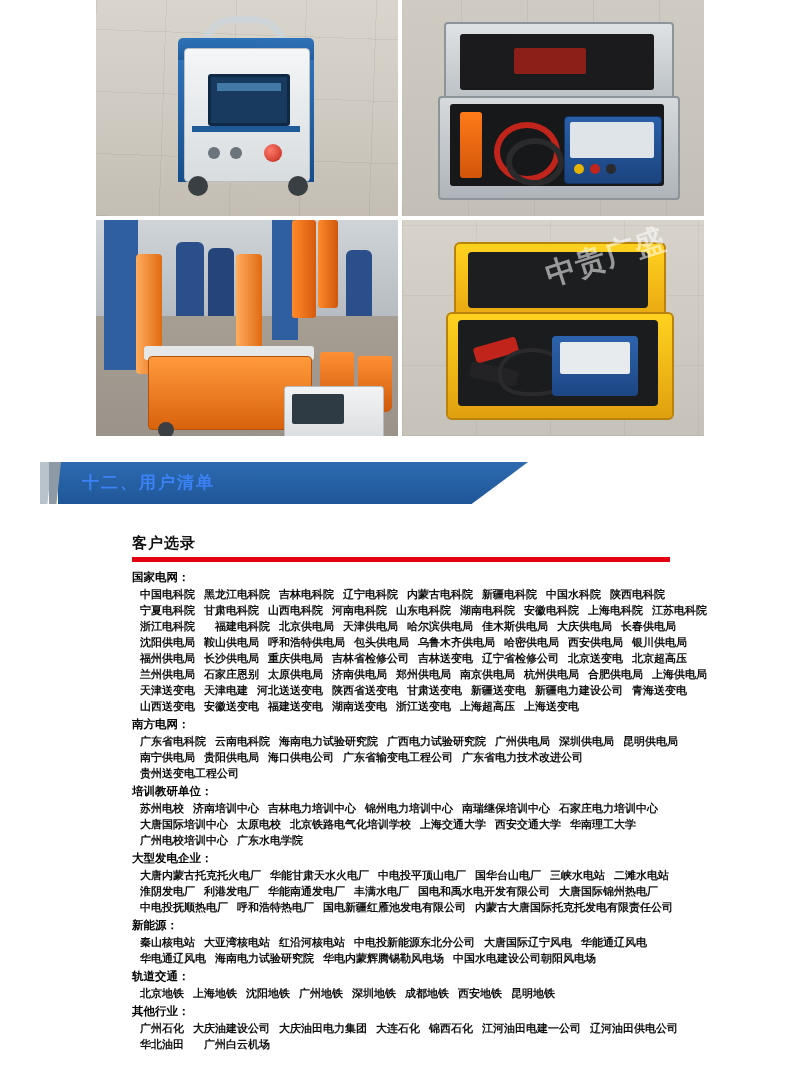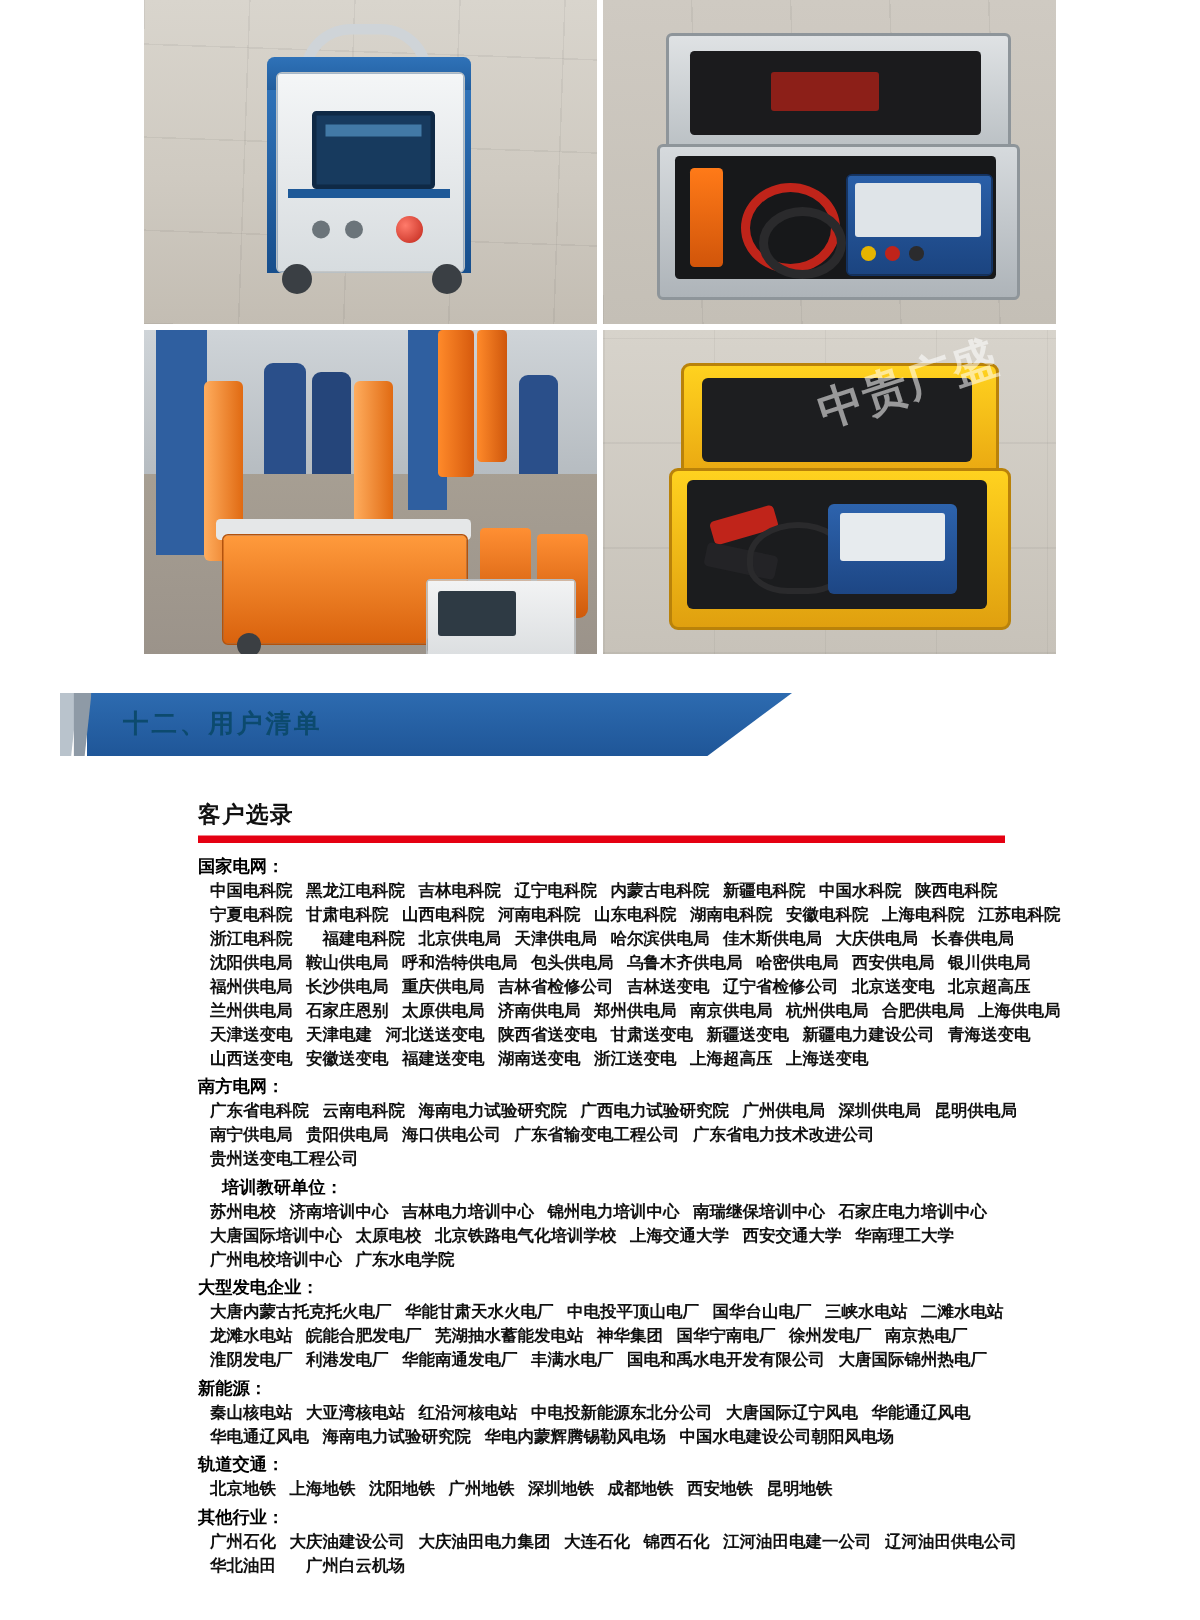--- a/index.html
+++ b/index.html
@@ -237,21 +237,21 @@
     background: #b9c3cc;
     clip-path: polygon(0 0, 100% 0, 62% 100%, 0 100%);
   }
   .banner .chev.c1 { left: 0px; }
   .banner .chev.c2 { left: 9px; background:#8e9aa6; }
   .banner .title {
     position: absolute;
     left: 42px; top: 0;
     height: 42px;
     line-height: 42px;
-    color: #0c4a6e;
+    color: #3b82f6;
     font-size: 17px;
     font-weight: bold;
     letter-spacing: 2px;
   }
 
   
   .content {
     position: absolute;
     left: 132px;
     top: 534px;
@@ -273,21 +273,21 @@
   .group {
     margin-bottom: 2px;
   }
   .group-title {
     font-size: 11.5px;
     font-weight: bold;
     color: #000;
     margin: 3px 0 1px 0;
   }
   .group-title.indent {
-    margin-left: 16px;
+    margin-left: 0;
   }
   .group-lines {
     margin-left: 8px;
     font-weight: bold;
   }
   .line {
     font-size: 11px;
     line-height: 16px;
     color: #111;
     white-space: nowrap;
@@ -410,22 +410,22 @@
           <div class="group-lines">
             <div class="line"><span>苏州电校</span><span class="sep"></span><span>济南培训中心</span><span class="sep"></span><span>吉林电力培训中心</span><span class="sep"></span><span>锦州电力培训中心</span><span class="sep"></span><span>南瑞继保培训中心</span><span class="sep"></span><span>石家庄电力培训中心</span></div>
             <div class="line"><span>大唐国际培训中心</span><span class="sep"></span><span>太原电校</span><span class="sep"></span><span>北京铁路电气化培训学校</span><span class="sep"></span><span>上海交通大学</span><span class="sep"></span><span>西安交通大学</span><span class="sep"></span><span>华南理工大学</span></div>
             <div class="line"><span>广州电校培训中心</span><span class="sep"></span><span>广东水电学院</span></div>
           </div>
         </div>
         <div class="group">
           <div class="group-title">大型发电企业：</div>
           <div class="group-lines">
             <div class="line"><span>大唐内蒙古托克托火电厂</span><span class="sep"></span><span>华能甘肃天水火电厂</span><span class="sep"></span><span>中电投平顶山电厂</span><span class="sep"></span><span>国华台山电厂</span><span class="sep"></span><span>三峡水电站</span><span class="sep"></span><span>二滩水电站</span></div>
-            <div class="line"><span>龙滩水电站</span><span class="sep"></span><span>皖能合肥发电厂</span><span class="sep"></span><span>芜湖抽水蓄能发电站</span><span class="sep"></span><span>神华集团</span><span class="sep"></span><span>国华宁南电厂</span><span class="sep"></span><span>徐州发电厂</span><span class="sep"></span><span>南京热电厂</span></div>
             <div class="line"><span>淮阴发电厂</span><span class="sep"></span><span>利港发电厂</span><span class="sep"></span><span>华能南通发电厂</span><span class="sep"></span><span>丰满水电厂</span><span class="sep"></span><span>国电和禹水电开发有限公司</span><span class="sep"></span><span>大唐国际锦州热电厂</span></div>
+            <div class="line"><span>中电投抚顺热电厂</span><span class="sep"></span><span>呼和浩特热电厂</span><span class="sep"></span><span>国电新疆红雁池发电有限公司</span><span class="sep"></span><span>内蒙古大唐国际托克托发电有限责任公司</span></div>
           </div>
         </div>
         <div class="group">
           <div class="group-title">新能源：</div>
           <div class="group-lines">
             <div class="line"><span>秦山核电站</span><span class="sep"></span><span>大亚湾核电站</span><span class="sep"></span><span>红沿河核电站</span><span class="sep"></span><span>中电投新能源东北分公司</span><span class="sep"></span><span>大唐国际辽宁风电</span><span class="sep"></span><span>华能通辽风电</span></div>
             <div class="line"><span>华电通辽风电</span><span class="sep"></span><span>海南电力试验研究院</span><span class="sep"></span><span>华电内蒙辉腾锡勒风电场</span><span class="sep"></span><span>中国水电建设公司朝阳风电场</span></div>
           </div>
         </div>
         <div class="group">

